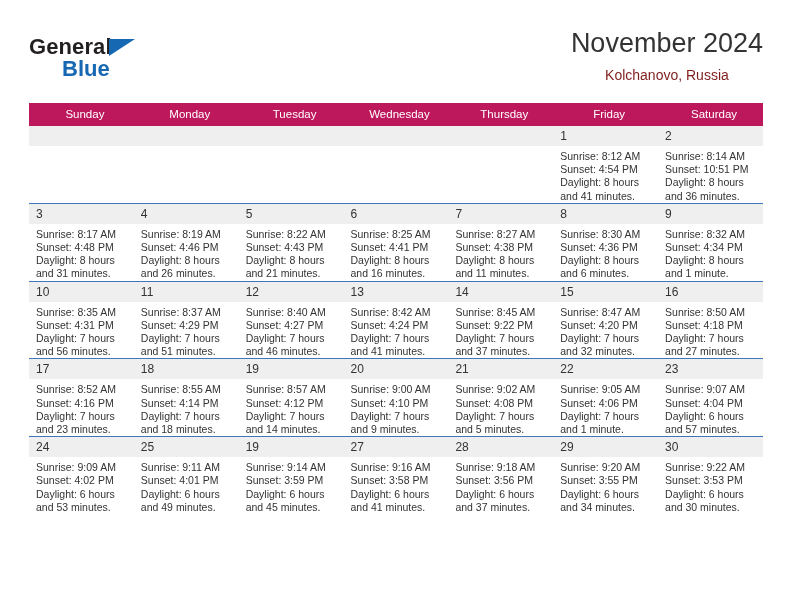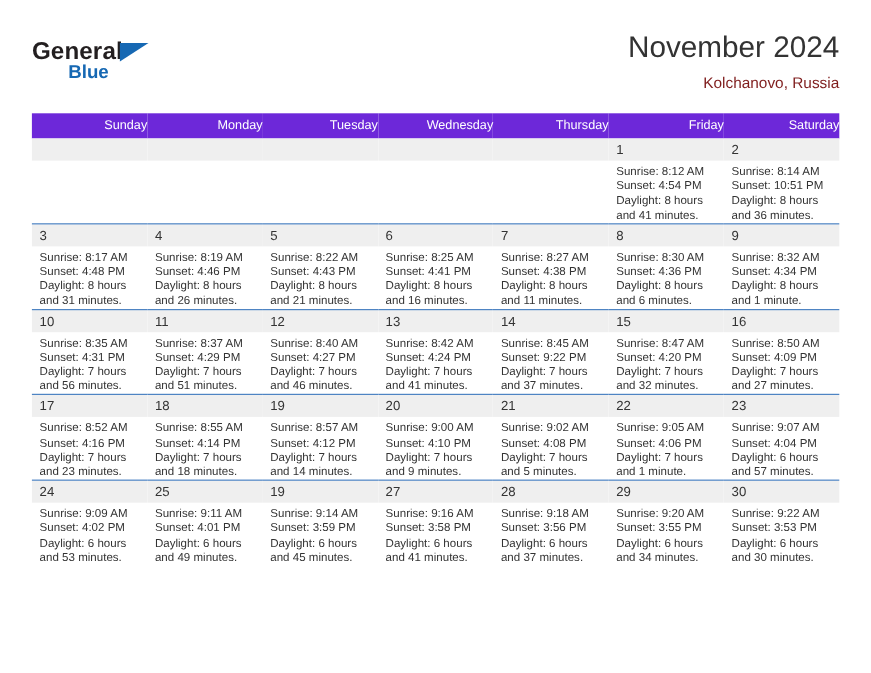--- a/index.html
+++ b/index.html
@@ -54,30 +54,30 @@
     top: 5px;
     width: 0;
     height: 0;
     border-left: 26px solid #1668b3;
     border-bottom: 17px solid transparent;
   }
   .logo-blue {
     position: absolute;
     left: 33px;
     top: 22px;
-    font-size: 17px;
+    font-size: 22px;
     color: #1668b3;
     font-family: "Liberation Sans", sans-serif;
   }
 
   .title-block {
     position: absolute;
     right: 0;
     top: 0;
-    text-align: right;
+    text-align: center;
   }
   .cal-title {
     font-size: 27px;
     color: #333333;
     line-height: 34px;
     white-space: nowrap;
     font-weight: 400;
   }
   .cal-location {
     font-size: 14px;
@@ -91,25 +91,25 @@
   .calendar {
     position: absolute;
     left: 29px;
     top: 103px;
     width: 734px;
     border-collapse: collapse;
     table-layout: fixed;
   }
 
   .calendar th {
-    background: #6d28d9;
+    background: #be185d;
     color: #ffffff;
     font-size: 11.5px;
     font-weight: normal;
-    text-align: right;
+    text-align: center;
     padding: 5px 0 5px 7px;
     height: 13px;
     line-height: 13px;
     border: none;
   }
 
   .calendar td {
     vertical-align: top;
     border-top: 1.4px solid #3b77bd;
     padding: 0;
@@ -329,21 +329,21 @@
               <div>Sunrise: 8:47 AM</div>
               <div>Sunset: 4:20 PM</div>
               <div>Daylight: 7 hours</div>
               <div>and 32 minutes.</div>
             </div>
           </td>
           <td class="">
             <span class="daynum">16</span>
             <div class="detail">
               <div>Sunrise: 8:50 AM</div>
-              <div>Sunset: 4:09 PM</div>
+              <div>Sunset: 4:18 PM</div>
               <div>Daylight: 7 hours</div>
               <div>and 27 minutes.</div>
             </div>
           </td>
         </tr>
         <tr class="week-row">
           <td class="">
             <span class="daynum">17</span>
             <div class="detail">
               <div>Sunrise: 8:52 AM</div>

